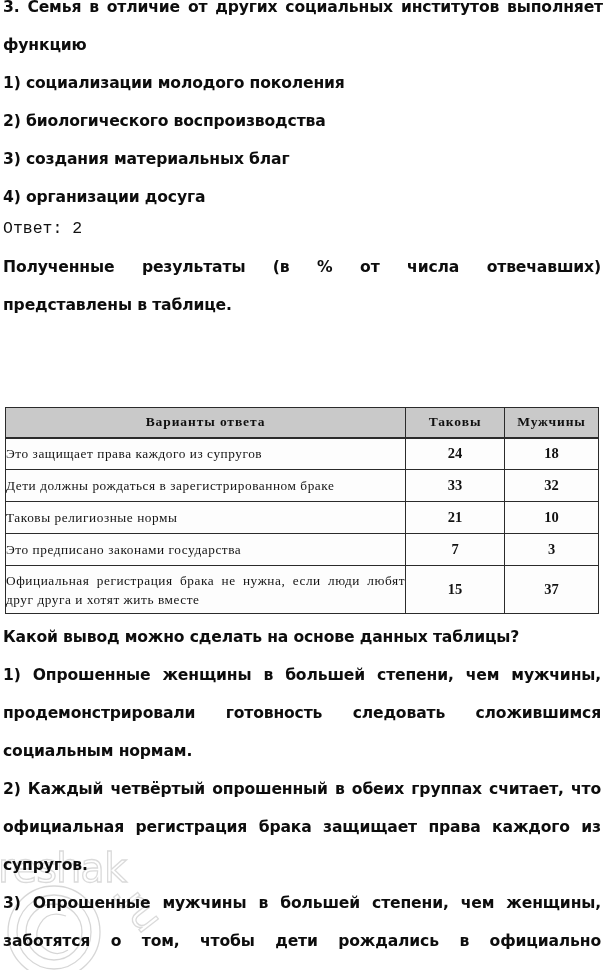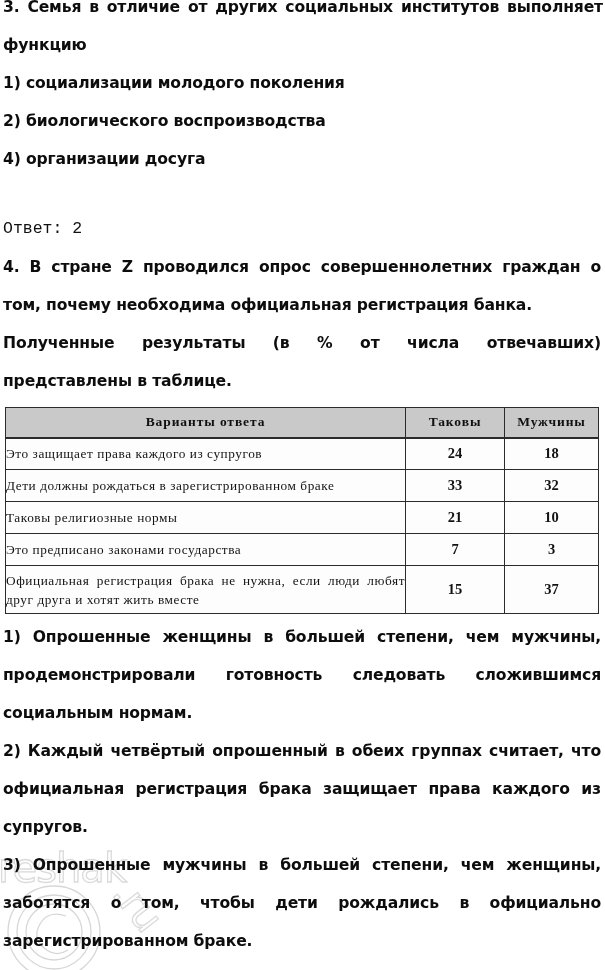--- a/index.html
+++ b/index.html
@@ -162,29 +162,29 @@
       <text x="120" y="56" font-family="DejaVu Sans, sans-serif" font-size="40" fill="none" stroke="#bdbdbd" stroke-width="1.3" letter-spacing="-1">.ru</text>
     </g>
   </svg>
 
   <div id="content">
 
     <section class="blk-1">
       <p class="q">3. Семья в отличие от других социальных институтов выполняет функцию</p>
       <p class="q nojust">1) социализации молодого поколения</p>
       <p class="q nojust">2) биологического воспроизводства</p>
+      <p class="q nojust">3) создания материальных благ</p>
       <p class="q nojust">4) организации досуга</p>
     </section>
 
     <div class="blk-ans">
       <p class="answer-line">Ответ: 2</p>
     </div>
 
     <section class="blk-2">
-      <p class="q">4. В стране Z проводился опрос совершеннолетних граждан о том, почему необходима официальная регистрация банка.</p>
       <p class="q">Полученные результаты (в % от числа отвечавших) представлены в таблице.</p>
     </section>
 
     <table id="survey-table">
       <colgroup>
         <col class="c-opt">
           <col class="c-w">
           <col class="c-m">
       </colgroup>
       <thead>
@@ -217,19 +217,20 @@
         </tr>
         <tr class="tall">
           <td class="opt two-line">Официальная регистрация брака не нужна, если люди любят друг друга и хотят жить вместе</td>
           <td class="num">15</td>
           <td class="num">37</td>
         </tr>
       </tbody>
     </table>
 
     <section class="blk-3">
+      <p class="q nojust">Какой вывод можно сделать на основе данных таблицы?</p>
       <p class="q">1) Опрошенные женщины в большей степени, чем мужчины, продемонстрировали готовность следовать сложившимся социальным нормам.</p>
       <p class="q">2) Каждый четвёртый опрошенный в обеих группах считает, что официальная регистрация брака защищает права каждого из супругов.</p>
       <p class="q">3) Опрошенные мужчины в большей степени, чем женщины, заботятся о том, чтобы дети рождались в официально зарегистрированном браке.</p>
     </section>
 
   </div>
 </div>
 
 </body></html>

